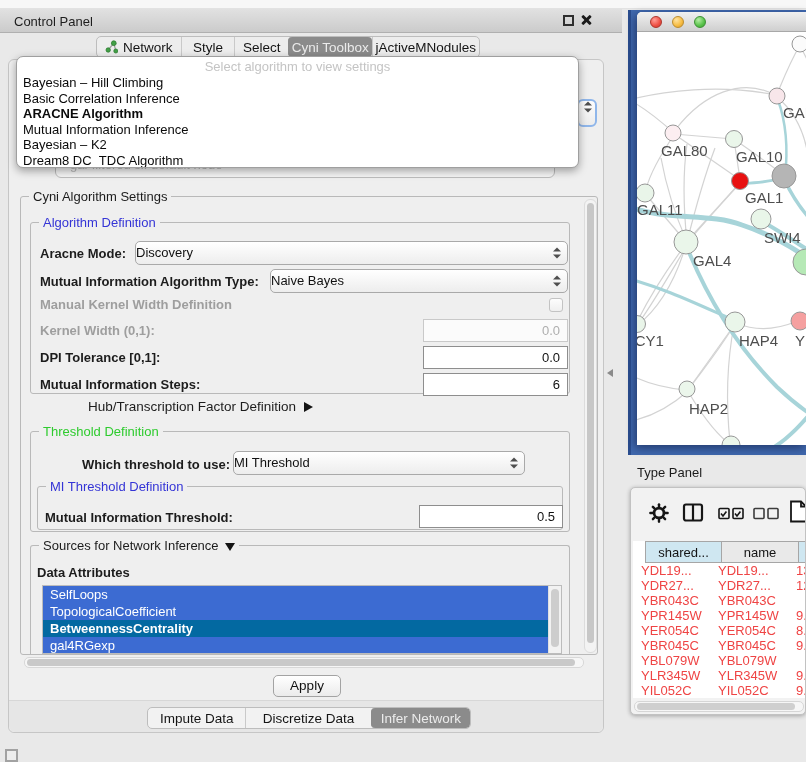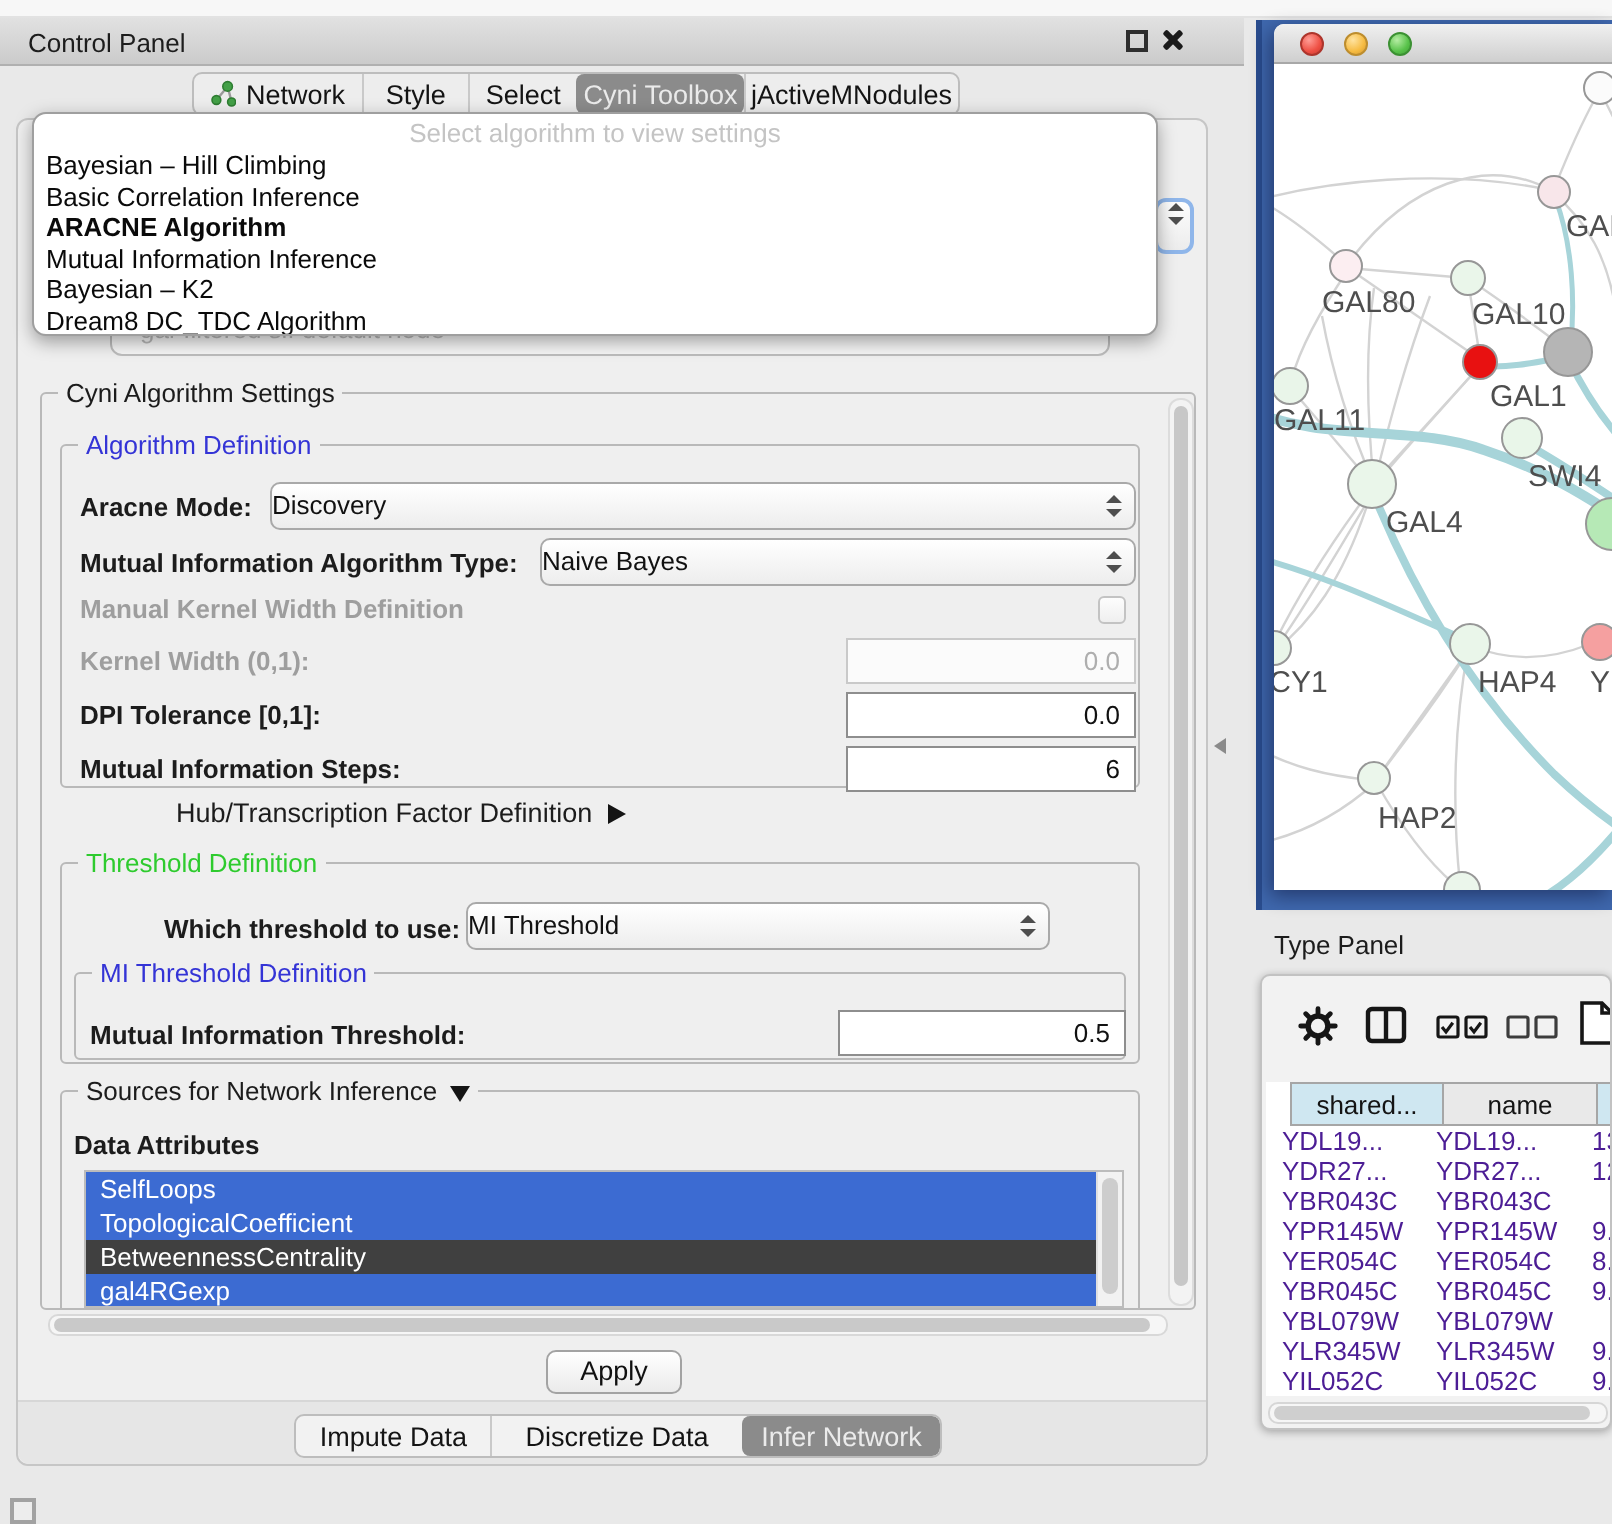--- a/index.html
+++ b/index.html
@@ -131,21 +131,21 @@
                   border:1px solid #c2c2c2; border-radius:5px; box-shadow:0 1px 4px rgba(0,0,0,.3); overflow:hidden; }
   .ticon { position:absolute; }
   #t-grid { position:absolute; left:2px; top:53px; width:172px; height:157px; overflow:hidden; background:#fff; }
   #t-header { display:flex; }
   .t-hcell { height:22px; line-height:22px; font-size:13px; text-align:center; border:1px solid #a6a6a6;
              margin-left:-1px; flex:none; }
   .t-hcell.h0 { width:77px; background:#cfe7f1; margin-left:12px; }
   .t-hcell.h1 { width:78px; background:#e9e9e9; }
   .t-hcell.h2 { width:70px; background:#cfe7f1; text-align:left; padding-left:12px; }
   .t-row { display:flex; height:15px; }
-  .t-cell { flex:none; font-size:13px; line-height:15px; padding-left:8px; color:#4c1d95;
+  .t-cell { flex:none; font-size:13px; line-height:15px; padding-left:8px; color:#ef4444;
             overflow:hidden; white-space:nowrap; }
   .t-cell.c0 { width:77px; } .t-cell.c1 { width:78px; } .t-cell.c2 { width:70px; }
   #t-hsb { position:absolute; left:3px; top:213px; width:170px; height:11px; background:#f6f6f6;
            border:1px solid #d6d6d6; border-radius:5px; }
   #t-hsb .thumb { position:absolute; left:2px; top:1px; width:158px; height:7px; background:#cfcfcf; border-radius:4px; }
 </style>
 </head>
 <body>
 
 <div id="root">
@@ -263,21 +263,21 @@
   <div class="field" style="left:419px; top:505px; width:144px;">0.5</div>
 
   <div class="tgroup" id="grp-sources">
     <span class="gtitle"><span>Sources for Network Inference</span><span class="arrow-down"></span></span>
   </div>
   <div class="lbl" style="left:37px; top:565px;">Data Attributes</div>
   <div id="attr-list">
     <div id="attr-items">
         <div class="attr-item" style="background: rgb(60, 107, 210);">SelfLoops</div>
         <div class="attr-item" style="background: rgb(60, 107, 210);">TopologicalCoefficient</div>
-        <div class="attr-item" style="background: #404040;">BetweennessCentrality</div>
+        <div class="attr-item" style="background: #0369a1; font-weight: bold;">BetweennessCentrality</div>
         <div class="attr-item" style="background: rgb(60, 107, 210);">gal4RGexp</div>
       </div>
     <div id="attr-sb">
         <div class="thumb"></div>
       </div>
   </div>
 
   <div class="abs" id="settings-vsb">
       <div class="thumb"></div>
     </div>

